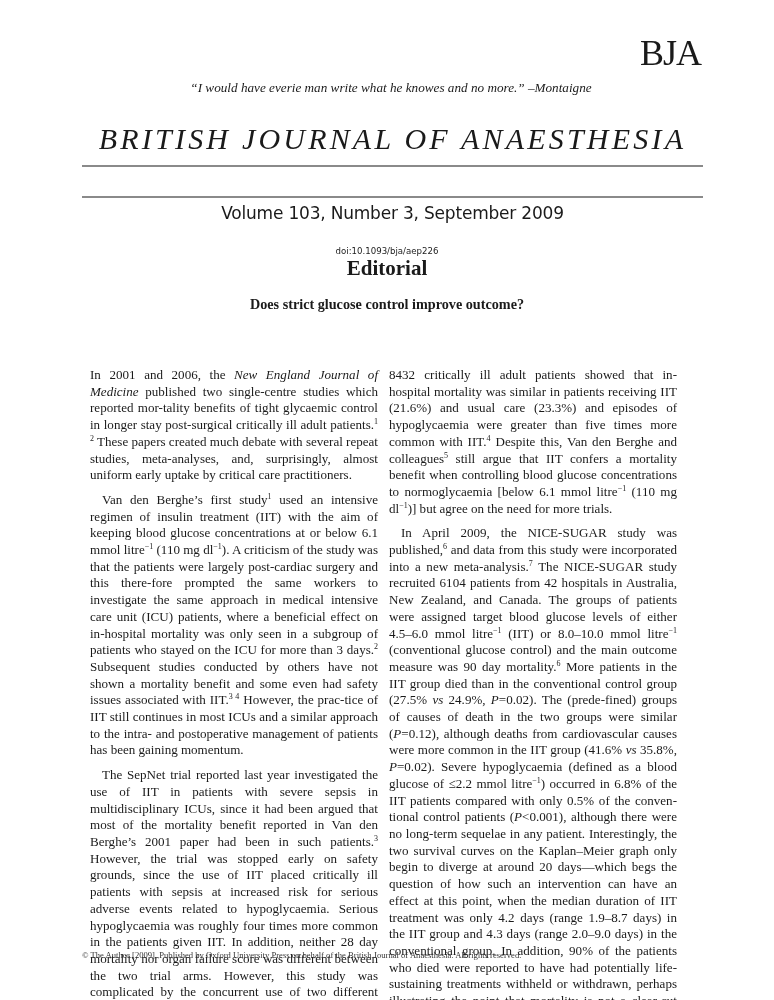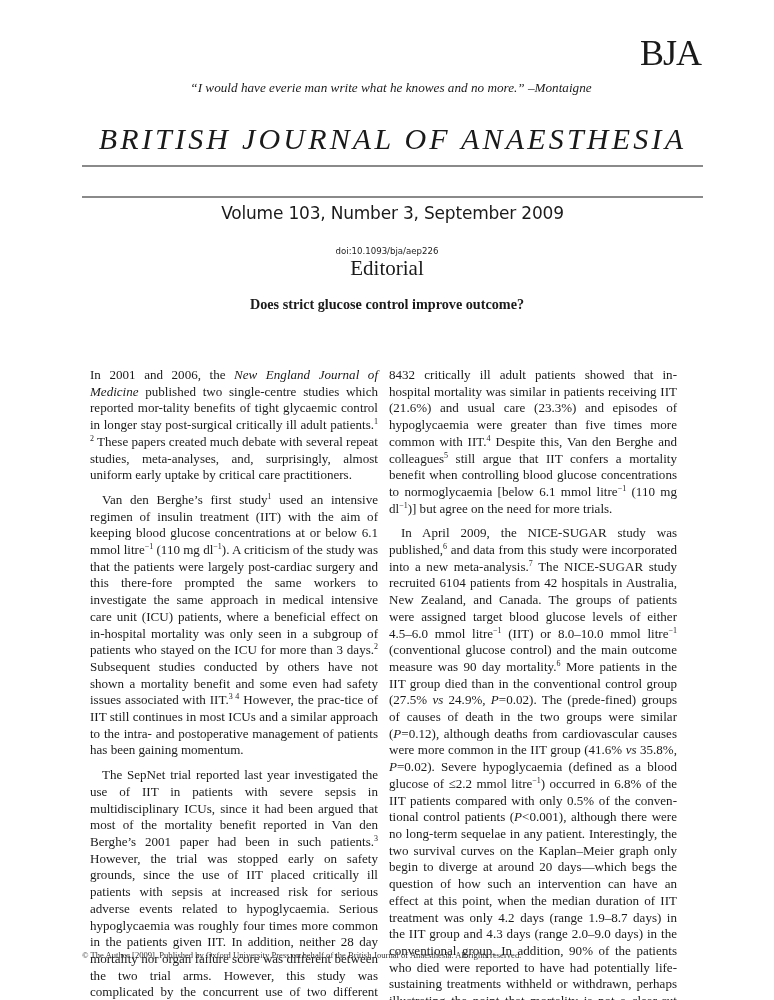--- a/index.html
+++ b/index.html
@@ -8,21 +8,21 @@
   .epigraph { position: absolute; left: 0; width: 774px; top: 80px; text-align: center; font-style: italic; font-size: 13.2px; padding-left: 8px; box-sizing: border-box; }
   .journal-title { position: absolute; left: 82px; width: 621px; top: 124px; text-align: center; font-style: italic; font-size: 30px; letter-spacing: 3.2px; line-height: 1; }
   .rule { position: absolute; left: 82px; width: 621px; height: 2px; background: #8a8a8a; }
   .rule.top { top: 165px; }
   .rule.bottom { top: 196px; }
   .volume { position: absolute; left: 82px; width: 621px; top: 170px; text-align: center; font-family: "DejaVu Sans", sans-serif; font-size: 17px; letter-spacing: -0.2px; margin-top: 33px; }
   .citation { position: absolute; left: 0; width: 774px; top: 212px; text-align: center; font-size: 9.5px; line-height: 14px; }
   .citation .cit-journal { font-style: italic; }
   .citation .cit-vol { font-weight: bold; }
   .doi { font-family: "DejaVu Sans", sans-serif; font-size: 8.6px; margin-top: 32px; }
-  .section-label { position: absolute; left: 0; width: 774px; top: 256px; text-align: center; font-weight: normal; font-size: 21px; }
+  .section-label { position: absolute; left: 0; width: 774px; top: 256px; text-align: center; font-weight: bold; font-size: 21px; }
   .article-title { position: absolute; left: 0; width: 774px; top: 296px; text-align: center; font-weight: bold; font-size: 14.2px; }
   .col { position: absolute; top: 359px; width: 304px; font-size: 13.05px; line-height: 16.7px; text-align: justify; hyphens: manual; }
   .col.left { left: 82px; }
   .col.right { left: 381px; }
   .col p { margin: 8px; text-indent: 0; }
   .col p.indent { text-indent: 12px; }
   .col p.noindent { text-indent: 0; }
   sup { font-size: 8px; line-height: 0; vertical-align: 5px; }
   .footer { position: absolute; left: 82px; top: 949px; font-size: 8.6px; line-height: 13px; color: #333; }
 </style>

